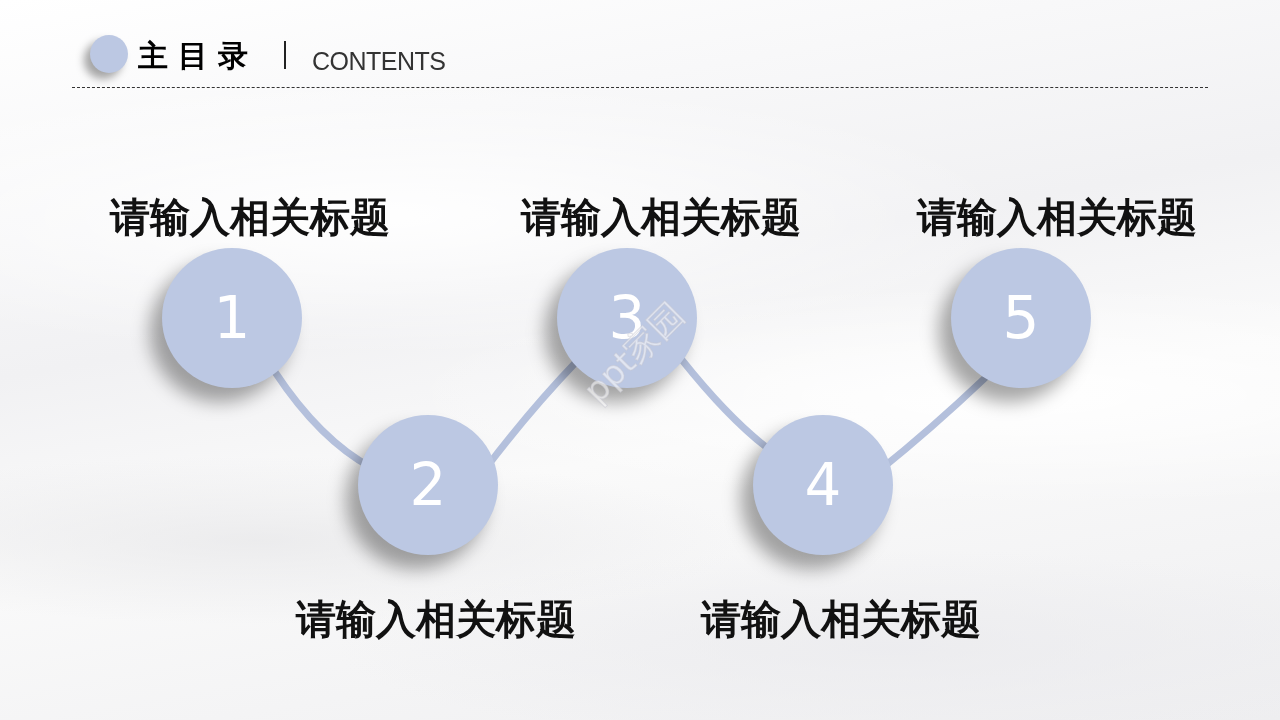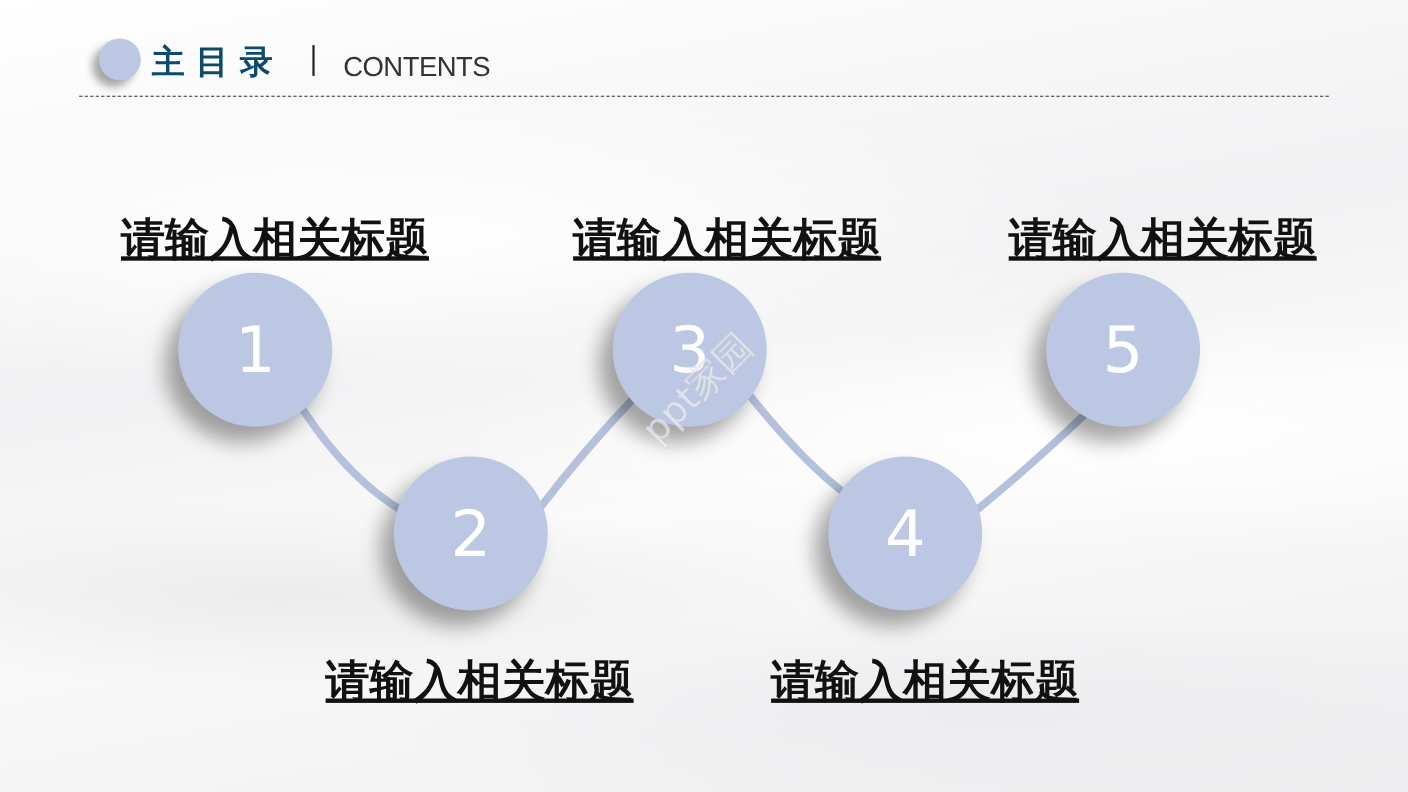--- a/index.html
+++ b/index.html
@@ -8,31 +8,31 @@
   .bg { position:absolute; inset:0;
         background:
           radial-gradient(ellipse 900px 200px at 30% 30%, rgba(255,255,255,0.95), rgba(255,255,255,0) 70%),
           radial-gradient(ellipse 900px 160px at 80% 55%, rgba(255,255,255,0.9), rgba(255,255,255,0) 70%),
           radial-gradient(ellipse 700px 120px at 20% 75%, rgba(230,230,232,0.7), rgba(255,255,255,0) 70%),
           radial-gradient(ellipse 800px 140px at 70% 90%, rgba(235,235,238,0.8), rgba(255,255,255,0) 70%),
           linear-gradient(170deg, #ffffff 0%, #f1f1f3 40%, #fafafa 60%, #eeeef0 100%); }
   .header-dot { position:absolute; left:90px; top:35px; width:38px; height:38px; border-radius:50%;
                 background:#bcc8e3; box-shadow:-6px 6px 8px rgba(0,0,0,0.35); }
   .header-title { position:absolute; left:138px; top:36px; font-size:30px; font-weight:bold;
-                  color:#0c4a6e; letter-spacing:10px; font-family:Liberation Sans, sans-serif; }
+                  color:#000000; letter-spacing:10px; font-family:Liberation Sans, sans-serif; }
   .header-sep { position:absolute; left:284px; top:41px; width:2px; height:28px; background:#222; }
   .header-sub { position:absolute; left:312px; top:47px; font-size:25px; color:#333;
                 font-family:"Liberation Sans", sans-serif; letter-spacing:-0.5px;text-align:right; }
   .header-rule { position:absolute; left:72px; top:87px; width:1136px; border-top:1.5px dashed #333; }
   svg.lines { position:absolute; left:0; top:0; }
   .node { position:absolute; width:140px; height:140px; border-radius:50%; background:#bcc8e3;
           box-shadow:-12px 14px 18px rgba(0,0,0,0.35); display:flex; align-items:center; justify-content:center;
           color:#fff; font-size:58px; font-family:"DejaVu Sans", sans-serif; }
   .title { position:absolute; font-size:40px; font-weight:bold; color:#111; white-space:nowrap;
-           font-family:"DejaVu Serif", serif; width:340px; text-align:center;text-decoration:underline; }
+           font-family:"DejaVu Serif", serif; width:340px; text-align:center; }
   .watermark { position:absolute; left:572px; top:330px; transform:rotate(-45deg); font-size:34px;
                color:rgba(255,255,255,0.55); font-family:"DejaVu Sans", sans-serif; -webkit-text-stroke:1px rgba(200,200,210,0.5); }
 </style>
 </head>
 <body>
 
 <div class="bg"></div>
 
 <div class="header-dot"></div>
 <div class="header-title">主目录</div>

